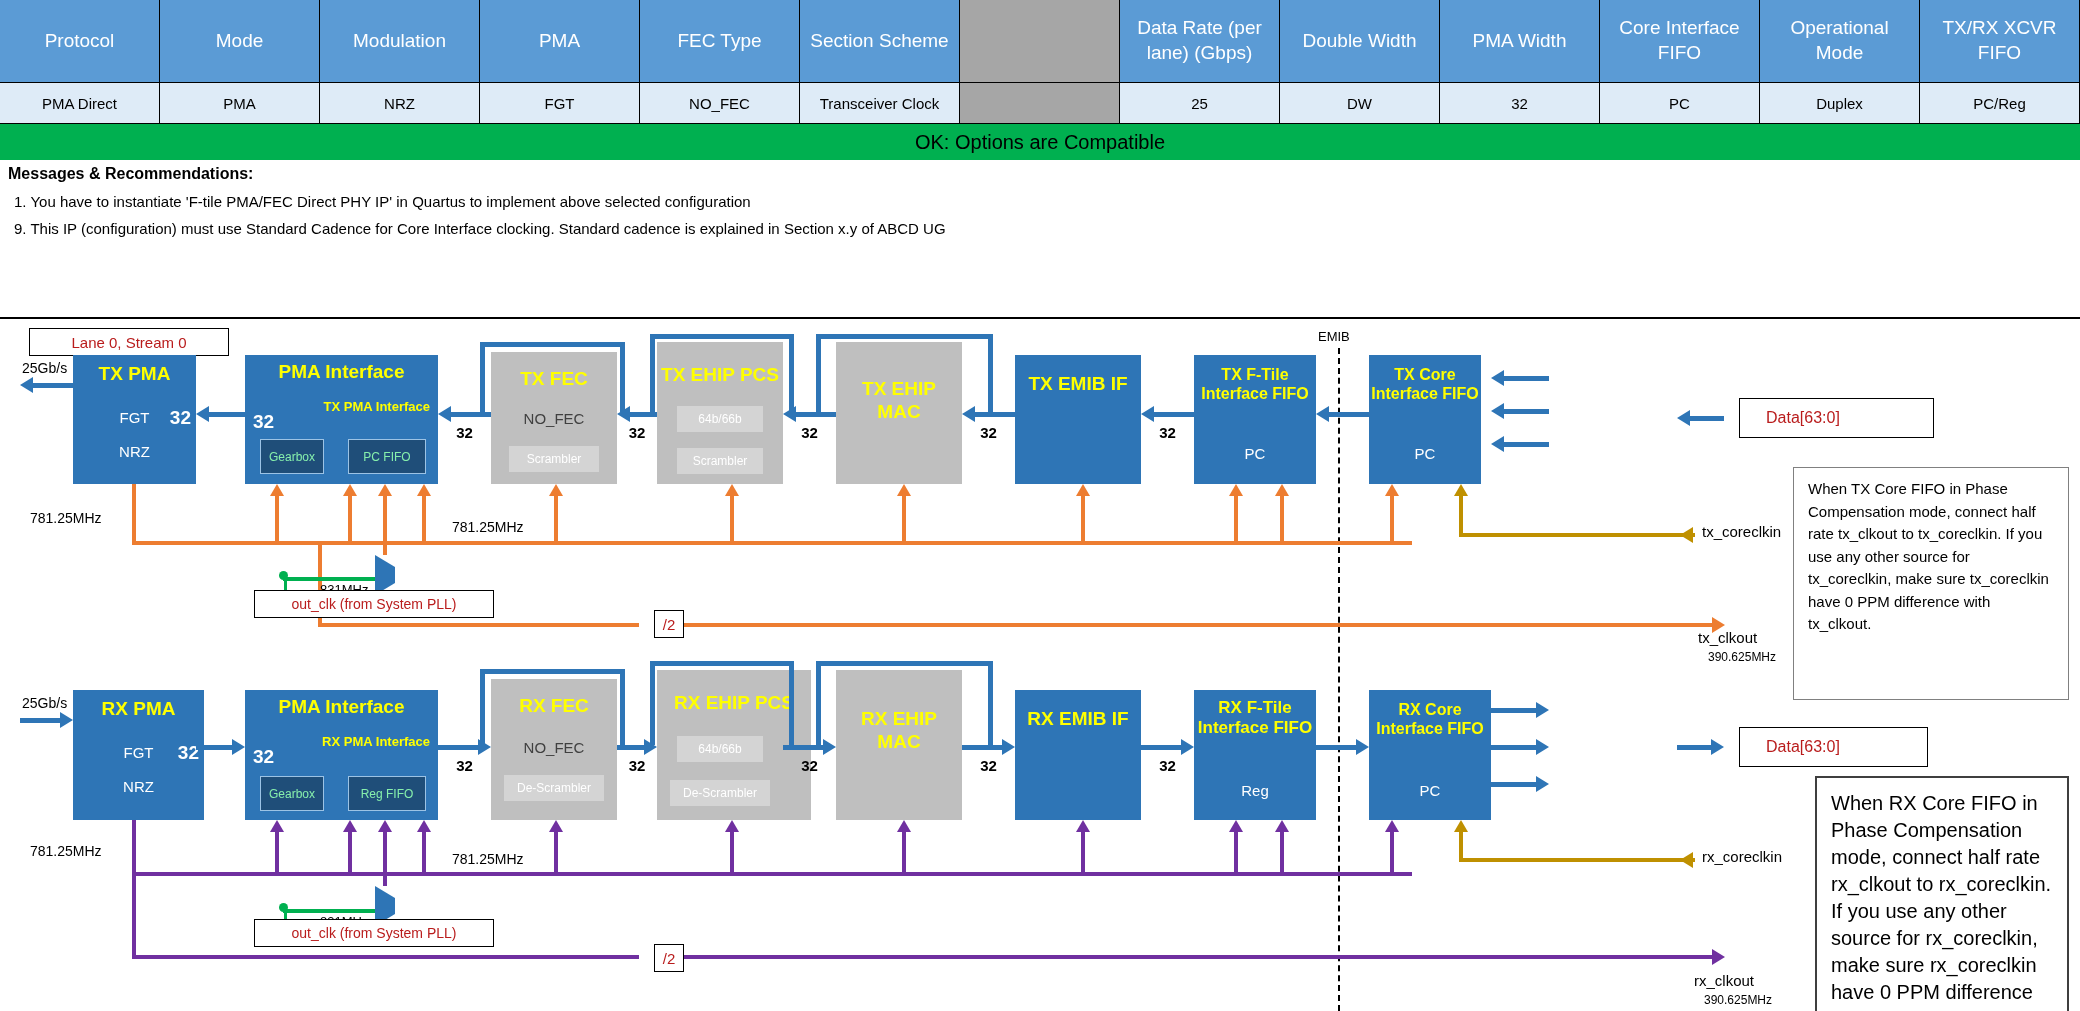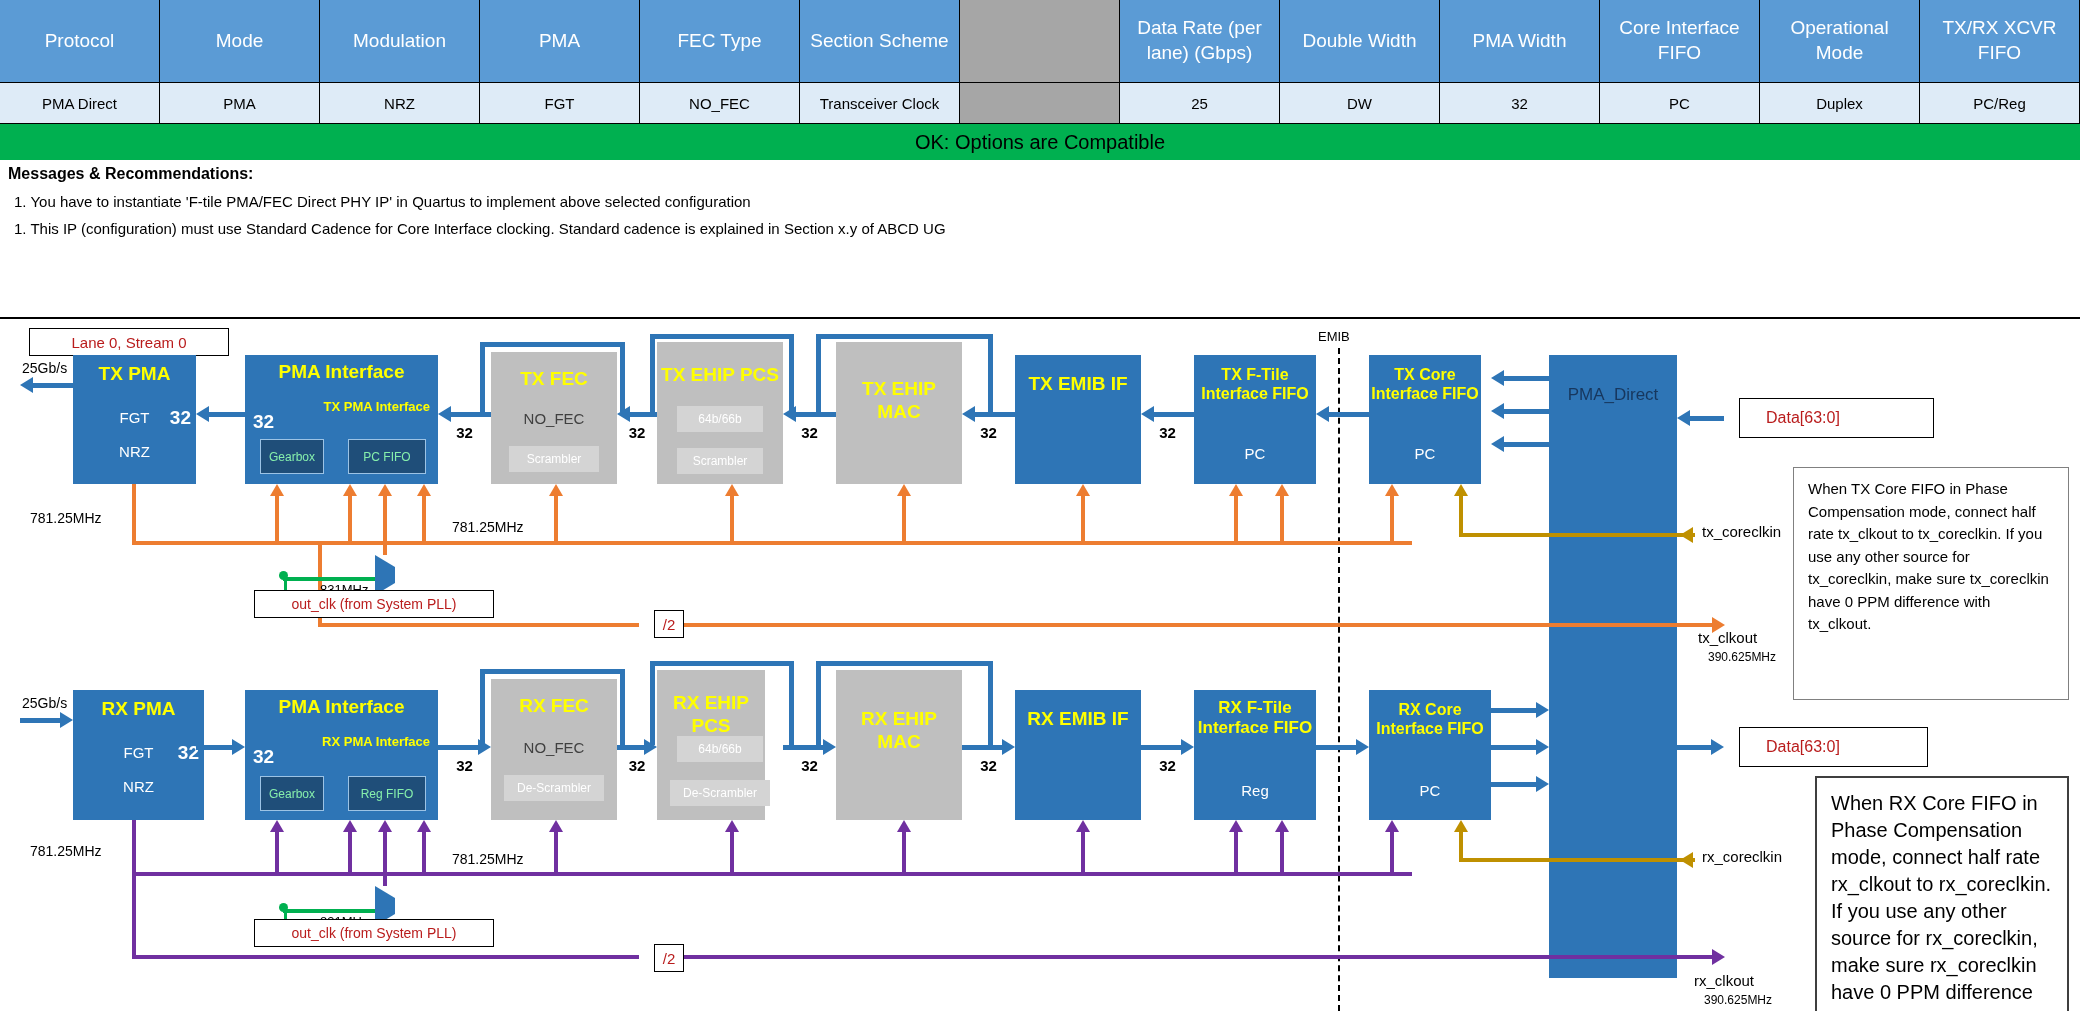--- a/index.html
+++ b/index.html
@@ -68,21 +68,21 @@
       <div class="vcell">32</div>
       <div class="vcell">PC</div>
       <div class="vcell">Duplex</div>
       <div class="vcell">PC/Reg</div>
     </div>
     <div class="statusbar">OK: Options are Compatible</div>
   </div>
 
   <div class="abs" style="left:8px;top:165px;font-size:16px;font-weight:bold;color:#000;">Messages &amp; Recommendations:</div>
   <div class="abs" style="left:14px;top:193px;font-size:15px;color:#000;">1.  You have to instantiate 'F-tile PMA/FEC Direct PHY IP' in Quartus to implement above selected configuration</div>
-  <div class="abs" style="left:14px;top:220px;font-size:15px;color:#000;">1. This IP (configuration) must use Standard Cadence for Core Interface clocking. Standard cadence is explained in Section x.y of ABCD UG</div>
+  <div class="abs" style="left:14px;top:220px;font-size:15px;color:#000;">9. This IP (configuration) must use Standard Cadence for Core Interface clocking. Standard cadence is explained in Section x.y of ABCD UG</div>
 
   <div class="ln" style="left:0;top:317px;width:2080px;height:2px;color:#000;"></div>
 
   <div class="wbox" style="left:14px;top:328px;width:198px;height:26px;">Lane 0, Stream 0</div>
 
   <div class="lbl" style="left:1318px;top:329px;font-size:13px;">EMIB</div>
   <div class="dash" style="left:1338px;top:348px;height:663px;"></div>
 
   <div class="box" style="left:73px;top:355px;width:123px;height:129px;">
     <div class="title" style="top:8px;">TX PMA</div>
@@ -122,23 +122,20 @@
   <div class="box" style="left:1194px;top:355px;width:122px;height:129px;">
     <div class="title t2" style="top:10px;">TX F-Tile Interface FIFO</div>
     <div class="wtext" style="top:90px;">PC</div>
   </div>
 
   <div class="box" style="left:1369px;top:355px;width:112px;height:129px;">
     <div class="title t2" style="top:10px;">TX Core Interface FIFO</div>
     <div class="wtext" style="top:90px;">PC</div>
   </div>
 
-  <div class="box" style="left:1549px;top:355px;width:128px;height:623px;">
-    <div class="abs" style="left:0;right:0;top:30px;text-align:center;color:#17375E;font-size:17px;">PMA_Direct</div>
-  </div>
 
   <div class="box" style="left:73px;top:690px;width:123px;height:130px;padding-left:8px;">
     <div class="title" style="top:8px;">RX PMA</div>
     <div class="wtext" style="top:54px;">FGT</div>
     <div class="wtext" style="top:88px;">NRZ</div>
     <div class="inw32" style="right:5px;top:52px;">32</div>
   </div>
 
   <div class="box" style="left:245px;top:690px;width:193px;height:130px;">
     <div class="title" style="top:6px;">PMA Interface</div>
@@ -147,21 +144,21 @@
     <div class="chip" style="left:15px;top:86px;width:62px;height:33px;">Gearbox</div>
     <div class="chip" style="left:103px;top:86px;width:76px;height:33px;">Reg FIFO</div>
   </div>
 
   <div class="gbox" style="left:491px;top:679px;width:126px;height:141px;">
     <div class="title" style="top:16px;">RX FEC</div>
     <div class="abs" style="left:0;right:0;top:60px;text-align:center;color:#404040;font-size:15px;">NO_FEC</div>
     <div class="gchip" style="left:13px;top:96px;width:100px;height:26px;">De-Scrambler</div>
   </div>
 
-  <div class="gbox" style="left:657px;top:670px;width:108px;height:150px;">
+  <div class="gbox" style="left:657px;top:670px;width:108px;height:150px;padding-left:46px;">
     <div class="title" style="top:22px;">RX EHIP PCS</div>
     <div class="gchip" style="left:20px;top:66px;width:86px;height:26px;">64b/66b</div>
     <div class="gchip" style="left:13px;top:110px;width:100px;height:26px;">De-Scrambler</div>
   </div>
 
   <div class="gbox" style="left:836px;top:670px;width:126px;height:150px;">
     <div class="title" style="top:38px;">RX EHIP MAC</div>
   </div>
 
   <div class="box" style="left:1015px;top:690px;width:126px;height:130px;">

